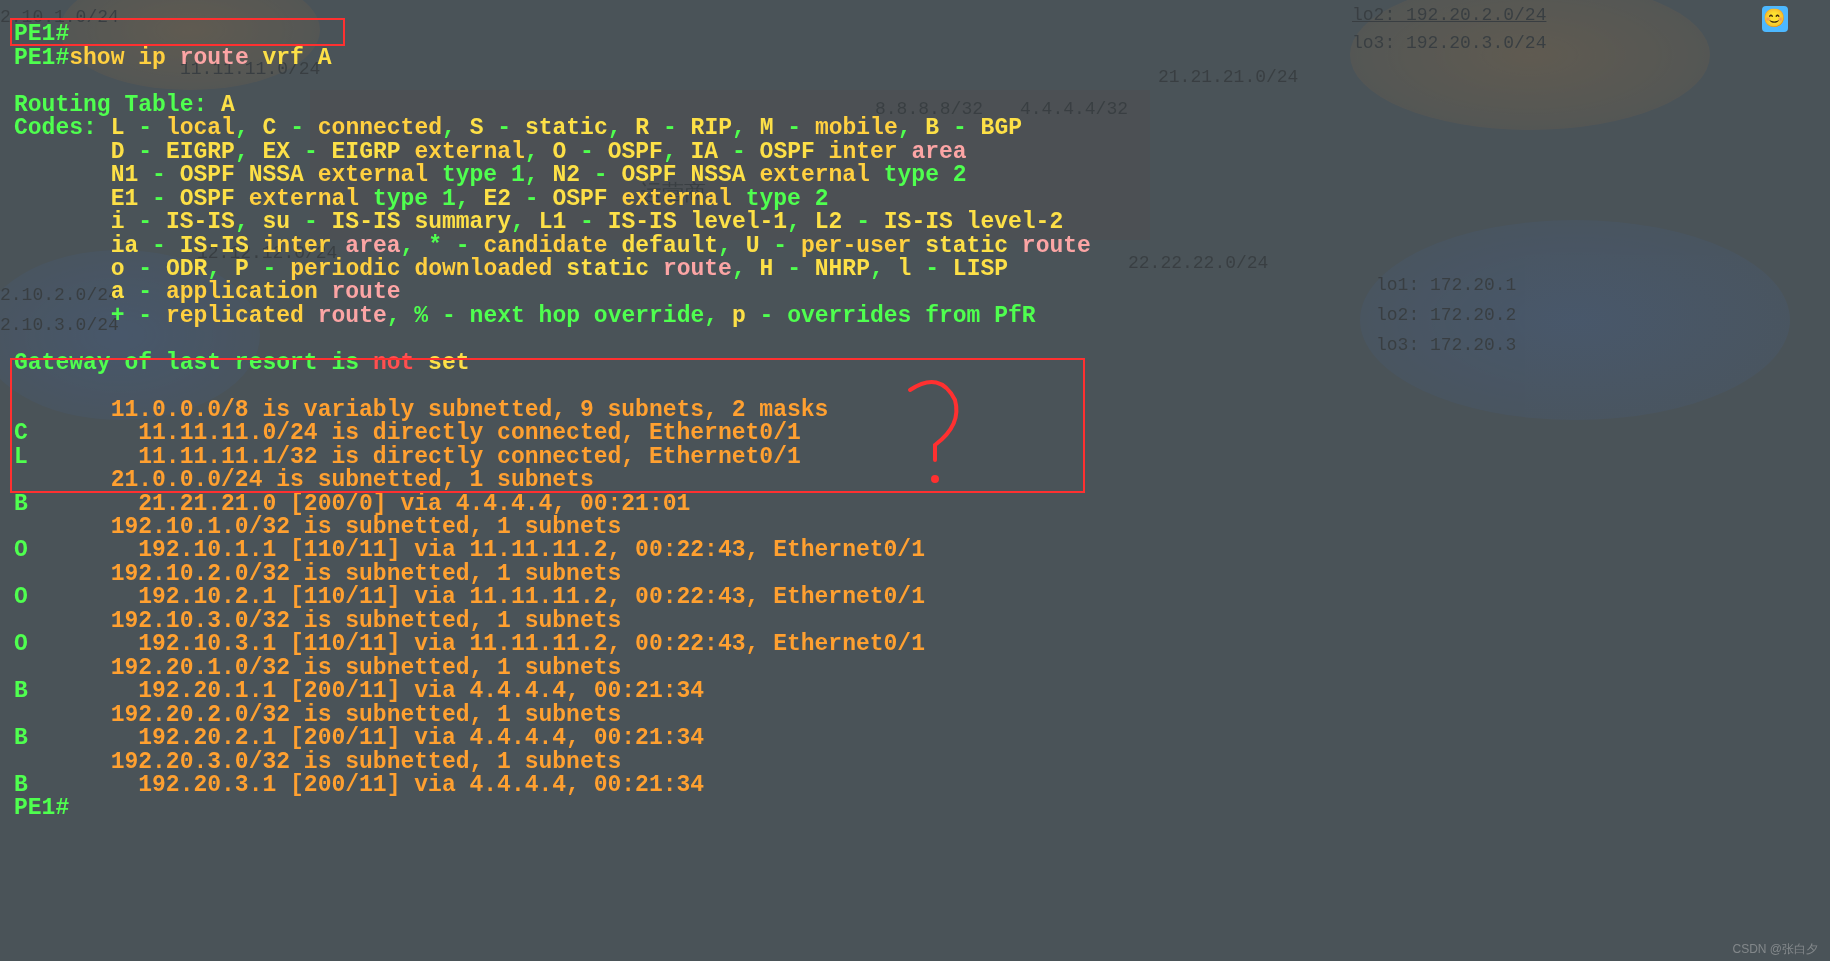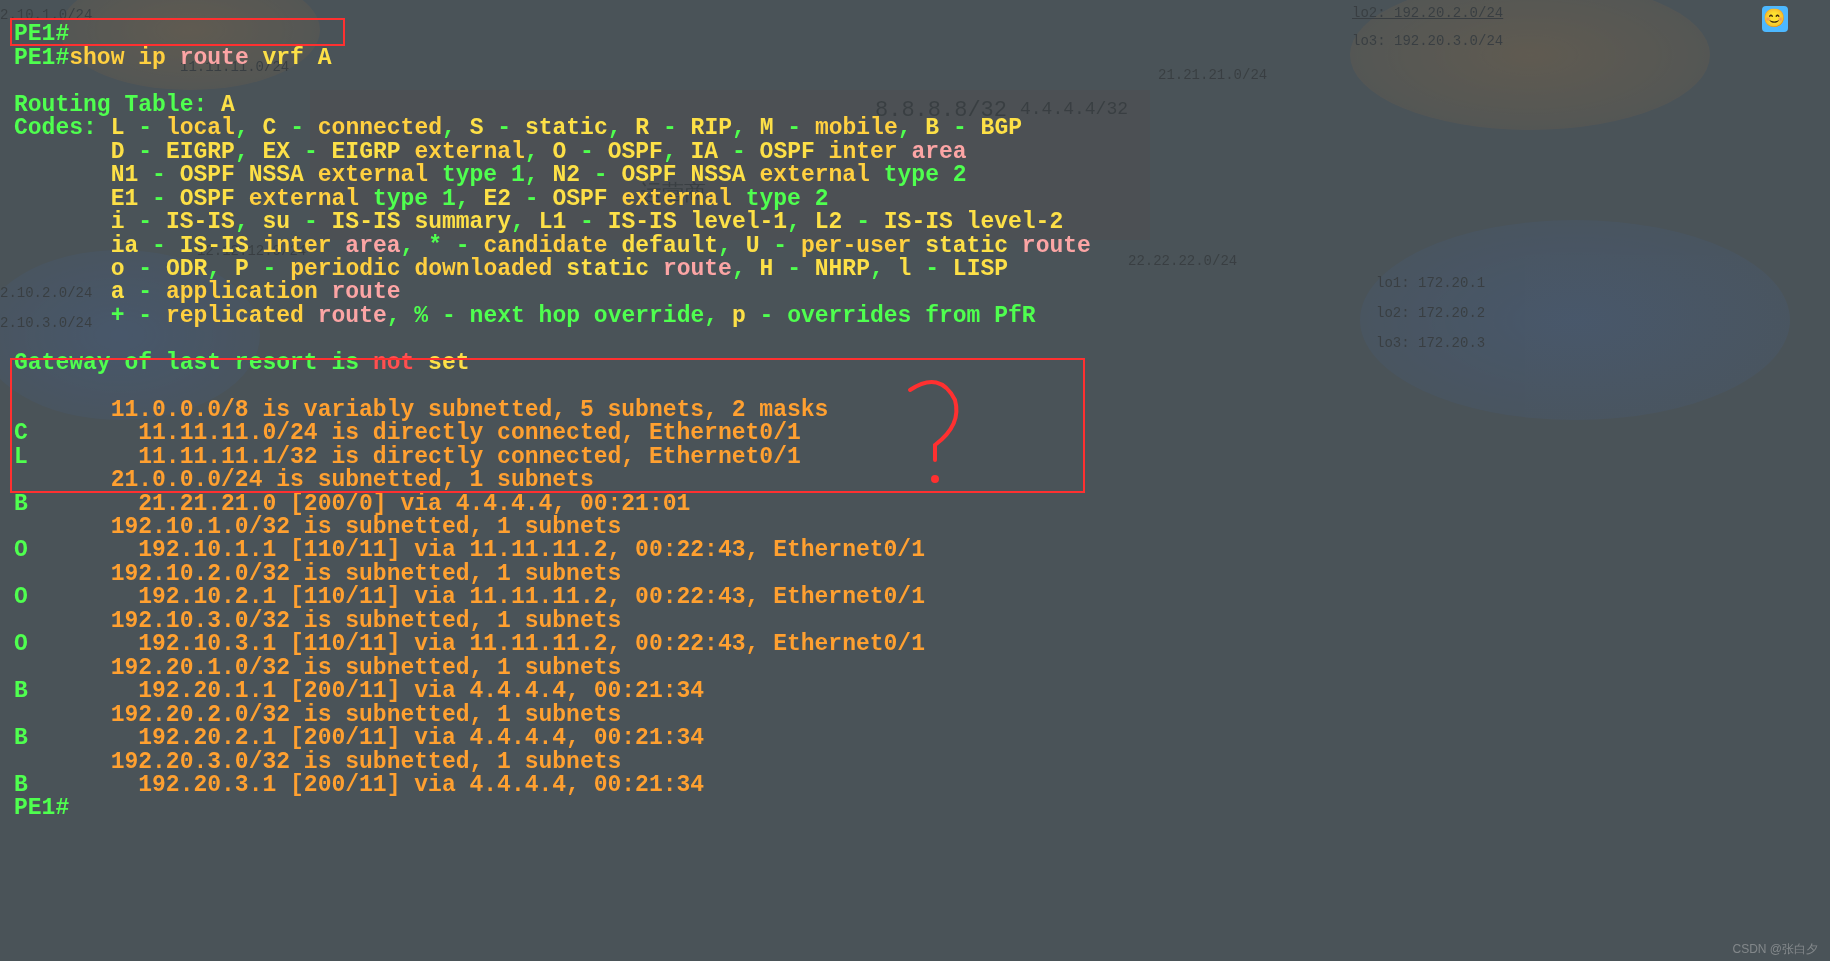--- a/index.html
+++ b/index.html
@@ -15,21 +15,21 @@
   }
   .background-topology {
     position: absolute;
     top: 0; left: 0; width: 100%; height: 100%;
     opacity: 0.35;
     z-index: 1;
   }
   .topo-label {
     position: absolute;
     color: #1a1a1a;
-    font-size: 14px;
+    font-size: 18px;
   }
   .orange-blob {
     position: absolute;
     background: radial-gradient(ellipse, rgba(230,140,40,0.4), rgba(230,140,40,0.1));
     border-radius: 50%;
   }
   .blue-blob {
     position: absolute;
     background: radial-gradient(ellipse, rgba(60,120,240,0.35), rgba(60,120,240,0.08));
     border-radius: 50%;
@@ -101,21 +101,21 @@
   <div class="orange-blob" style="top:-20px;right:120px;width:360px;height:150px;"></div>
   <div class="blue-blob" style="top:250px;left:-20px;width:280px;height:170px;"></div>
   <div class="blue-blob" style="top:220px;right:40px;width:430px;height:200px;"></div>
   <div class="brown-band"></div>
 
   <div class="topo-label" style="top:8px;left:0;">2.10.1.0/24</div>
   <div class="topo-label" style="top:286px;left:0;">2.10.2.0/24</div>
   <div class="topo-label" style="top:316px;left:0;">2.10.3.0/24</div>
   <div class="topo-label" style="top:60px;left:180px;text-align:center;">11.11.11.0/24</div>
   <div class="topo-label" style="top:244px;left:197px;">12.12.12.0/24</div>
-  <div class="topo-label" style="top:100px;left:875px;font-size:22px;">8.8.8.8/32</div>
+  <div class="topo-label" style="top:100px;left:875px;font-size:18px;">8.8.8.8/32</div>
   <div class="topo-label" style="top:100px;left:1020px;font-size:18px;">4.4.4.4/32</div>
   <div class="topo-label" style="top:68px;left:1158px;">21.21.21.0/24</div>
   <div class="topo-label" style="top:254px;left:1128px;">22.22.22.0/24</div>
   <div class="topo-label" style="top:6px;left:1352px;text-decoration:underline;">lo2: 192.20.2.0/24</div>
   <div class="topo-label" style="top:34px;left:1352px;">lo3: 192.20.3.0/24</div>
   <div class="topo-label" style="top:276px;left:1376px;">lo1: 172.20.1</div>
   <div class="topo-label" style="top:306px;left:1376px;">lo2: 172.20.2</div>
   <div class="topo-label" style="top:336px;left:1376px;">lo3: 172.20.3</div>
   <div class="topo-label" style="top:184px;left:640px;font-size:22px;text-align:right;">运营商</div>
 </div>
@@ -138,21 +138,21 @@
 <span class="c-green">       </span><span class="c-cyan">N1</span> <span class="c-green">-</span> <span class="c-cyan">OSPF NSSA</span> <span class="c-yellow">external</span> <span class="c-green">type 1</span><span class="c-green">,</span> <span class="c-cyan">N2</span> <span class="c-green">-</span> <span class="c-cyan">OSPF NSSA</span> <span class="c-yellow">external</span> <span class="c-green">type 2</span>
 <span class="c-green">       </span><span class="c-cyan">E1</span> <span class="c-green">-</span> <span class="c-cyan">OSPF</span> <span class="c-yellow">external</span> <span class="c-green">type 1</span><span class="c-green">,</span> <span class="c-cyan">E2</span> <span class="c-green">-</span> <span class="c-cyan">OSPF</span> <span class="c-yellow">external</span> <span class="c-green">type 2</span>
 <span class="c-green">       </span><span class="c-cyan">i</span> <span class="c-green">-</span> <span class="c-cyan">IS-IS</span><span class="c-green">,</span> <span class="c-cyan">su</span> <span class="c-green">-</span> <span class="c-cyan">IS-IS summary</span><span class="c-green">,</span> <span class="c-cyan">L1</span> <span class="c-green">-</span> <span class="c-cyan">IS-IS level-1</span><span class="c-green">,</span> <span class="c-cyan">L2</span> <span class="c-green">-</span> <span class="c-cyan">IS-IS level-2</span>
 <span class="c-green">       </span><span class="c-cyan">ia</span> <span class="c-green">-</span> <span class="c-cyan">IS-IS</span> <span class="c-yellow">inter</span> <span class="c-magenta">area</span><span class="c-green">,</span> <span class="c-green">*</span> <span class="c-green">-</span> <span class="c-yellow">candidate</span> <span class="c-cyan">default</span><span class="c-green">,</span> <span class="c-cyan">U</span> <span class="c-green">-</span> <span class="c-yellow">per-user</span> <span class="c-cyan">static</span> <span class="c-magenta">route</span>
 <span class="c-green">       </span><span class="c-cyan">o</span> <span class="c-green">-</span> <span class="c-cyan">ODR</span><span class="c-green">,</span> <span class="c-cyan">P</span> <span class="c-green">-</span> <span class="c-yellow">periodic downloaded</span> <span class="c-cyan">static</span> <span class="c-magenta">route</span><span class="c-green">,</span> <span class="c-cyan">H</span> <span class="c-green">-</span> <span class="c-cyan">NHRP</span><span class="c-green">,</span> <span class="c-cyan">l</span> <span class="c-green">-</span> <span class="c-cyan">LISP</span>
 <span class="c-green">       </span><span class="c-cyan">a</span> <span class="c-green">-</span> <span class="c-yellow">application</span> <span class="c-magenta">route</span>
 <span class="c-green">       </span><span class="c-green">+</span> <span class="c-green">-</span> <span class="c-yellow">replicated</span> <span class="c-magenta">route</span><span class="c-green">,</span> <span class="c-green">%</span> <span class="c-green">-</span> <span class="c-green">next hop override</span><span class="c-green">,</span> <span class="c-cyan">p</span> <span class="c-green">-</span> <span class="c-green">overrides from PfR</span>
 
 <span class="c-green">Gateway of last resort is</span> <span class="c-red">not</span> <span class="c-cyan">set</span>
 
-<div id="routes-container"><span class="c-green"> </span><span class="c-orange">      11.0.0.0/8 is variably subnetted, 5 subnets, 2 masks</span>
+<div id="routes-container"><span class="c-green"> </span><span class="c-orange">      11.0.0.0/8 is variably subnetted, 9 subnets, 2 masks</span>
 <span class="c-green">C</span><span class="c-orange">        11.11.11.0/24 is directly connected, Ethernet0/1</span>
 <span class="c-green">L</span><span class="c-orange">        11.11.11.1/32 is directly connected, Ethernet0/1</span>
 <span class="c-green"> </span><span class="c-orange">      21.0.0.0/24 is subnetted, 1 subnets</span>
 <span class="c-green">B</span><span class="c-orange">        21.21.21.0 [200/0] via 4.4.4.4, 00:21:01</span>
 <span class="c-green"> </span><span class="c-orange">      192.10.1.0/32 is subnetted, 1 subnets</span>
 <span class="c-green">O</span><span class="c-orange">        192.10.1.1 [110/11] via 11.11.11.2, 00:22:43, Ethernet0/1</span>
 <span class="c-green"> </span><span class="c-orange">      192.10.2.0/32 is subnetted, 1 subnets</span>
 <span class="c-green">O</span><span class="c-orange">        192.10.2.1 [110/11] via 11.11.11.2, 00:22:43, Ethernet0/1</span>
 <span class="c-green"> </span><span class="c-orange">      192.10.3.0/32 is subnetted, 1 subnets</span>
 <span class="c-green">O</span><span class="c-orange">        192.10.3.1 [110/11] via 11.11.11.2, 00:22:43, Ethernet0/1</span>

